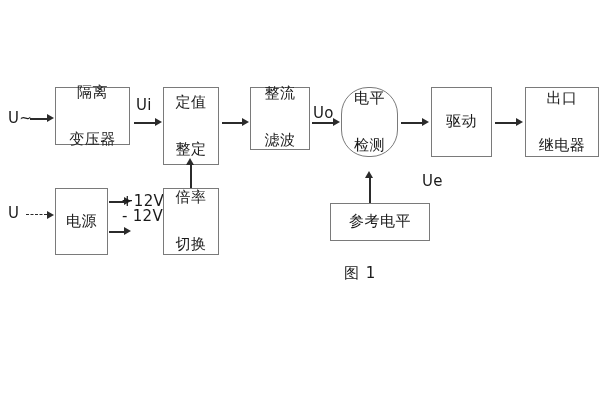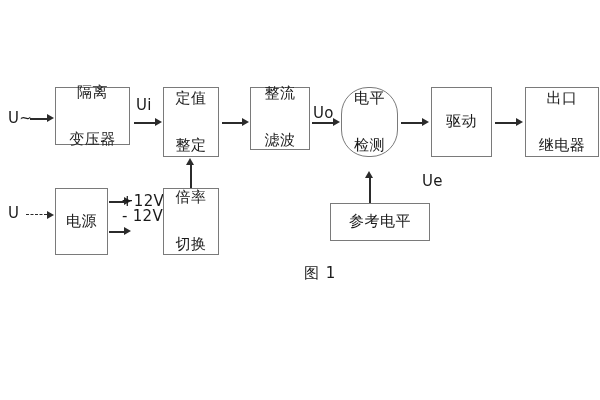--- a/index.html
+++ b/index.html
@@ -108,20 +108,21 @@
     border-top: 4.5px solid transparent;
     border-bottom: 4.5px solid transparent;
     border-left: 7px solid #2b2b2b;
   }
   .caption {
     position: absolute;
     color: #1a1a1a;
     font-size: 15px;
     letter-spacing: 1px;
     white-space: nowrap;
+    margin-left: 40px;
   }
 </style>
 </head>
 <body>
 
 <div id="diagram">
 
   <span class="lbl" style="left:8px; top:109px;">U~</span>
 
   <div class="arrow-h" style="left:30px; top:114px; width:24px;">
@@ -134,21 +135,21 @@
     <span class="ln">变压器</span>
   </div>
 
   <span class="lbl" style="left:136px; top:96px;">Ui</span>
 
   <div class="arrow-h" style="left:134px; top:118px; width:28px;">
     <span class="shaft" style="width:21px;"></span>
     <span class="head" style="left:21px;"></span>
   </div>
 
-  <div class="box two" style="left:163px; top:87px; width:56px; height:70px;">
+  <div class="box two" style="left:163px; top:87px; width:56px; height:78px;">
     <span class="ln">定值</span>
     <span class="ln">整定</span>
   </div>
 
   <div class="arrow-h" style="left:222px; top:118px; width:27px;">
     <span class="shaft" style="width:20px;"></span>
     <span class="head" style="left:20px;"></span>
   </div>
 
   <div class="box two" style="left:250px; top:87px; width:60px; height:63px;font-family:Liberation Mono, monospace;">

